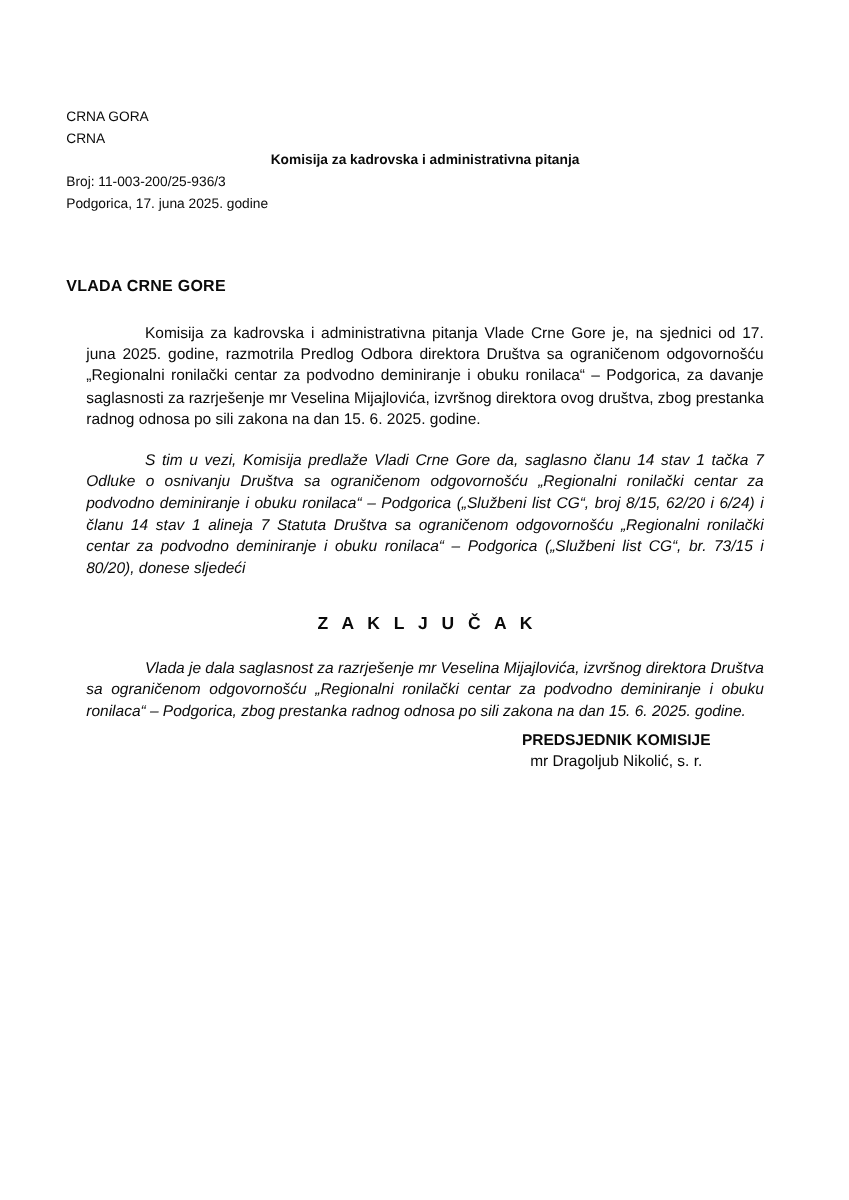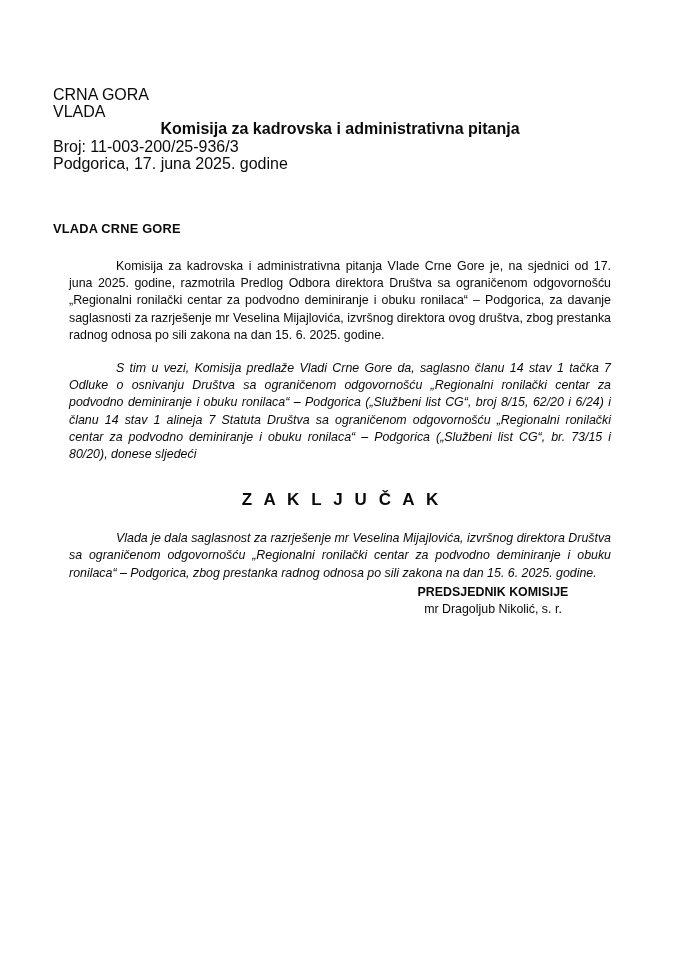--- a/index.html
+++ b/index.html
@@ -25,21 +25,21 @@
   }
   .content {
     position: absolute;
     left: 53px;
     top: 86px;
     width: 574px;
   }
 
   
   .letterhead {
-    font-size: 16px;
+    font-size: 11px;
     line-height: 17.2px;
     text-align: left;
   }
   .letterhead .lh-line {
     white-space: pre;
   }
   .letterhead .lh-line.bold {
     font-weight: bold;
     text-align: center;
   }
@@ -49,21 +49,21 @@
     margin-top: 49px;
     text-align: left;
     font-size: 12.8px;
     font-weight: bold;
     letter-spacing: 0.2px;
   }
   .section-title {
     margin-top: 27px;
     margin-bottom: 0;
     text-align: center;
-    font-size: 17px;
+    font-size: 14px;
     font-weight: bold;
     letter-spacing: 3.6px;
     text-indent: 3.6px;
   }
 
   
   .body-block {
     margin-top: 22px;
     font-size: 12.4px;
     line-height: 17.2px;
@@ -112,21 +112,21 @@
 </style>
 </head>
 <body>
 
 <div class="page">
 
   <div class="content">
 
     <div class="letterhead">
       <div class="lh-line">CRNA GORA</div>
-      <div class="lh-line">VLADA</div>
+      <div class="lh-line">CRNA</div>
       <div class="lh-line bold">Komisija za kadrovska i administrativna pitanja</div>
       <div class="lh-line">Broj: 11-003-200/25-936/3</div>
       <div class="lh-line">Podgorica, 17. juna 2025. godine</div>
     </div>
 
     <div class="doc-title">VLADA CRNE GORE</div>
 
     <div class="body-block">
       <p>Komisija za kadrovska i administrativna pitanja Vlade Crne Gore je, na sjednici od 17. juna 2025. godine, razmotrila Predlog Odbora direktora Društva sa ograničenom odgovornošću „Regionalni ronilački centar za podvodno deminiranje i obuku ronilaca“ – Podgorica, za davanje saglasnosti za razrješenje mr Veselina Mijajlovića, izvršnog direktora ovog društva, zbog prestanka radnog odnosa po sili zakona na dan 15. 6. 2025. godine.</p>
       <p>S tim u vezi, Komisija predlaže Vladi Crne Gore da, saglasno članu 14 stav 1 tačka 7 Odluke o osnivanju Društva sa ograničenom odgovornošću „Regionalni ronilački centar za podvodno deminiranje i obuku ronilaca“ – Podgorica („Službeni list CG“, broj 8/15, 62/20 i 6/24) i članu 14 stav 1 alineja 7 Statuta Društva sa ograničenom odgovornošću „Regionalni ronilački centar za podvodno deminiranje i obuku ronilaca“ – Podgorica („Službeni list CG“, br. 73/15 i 80/20), donese sljedeći</p>

